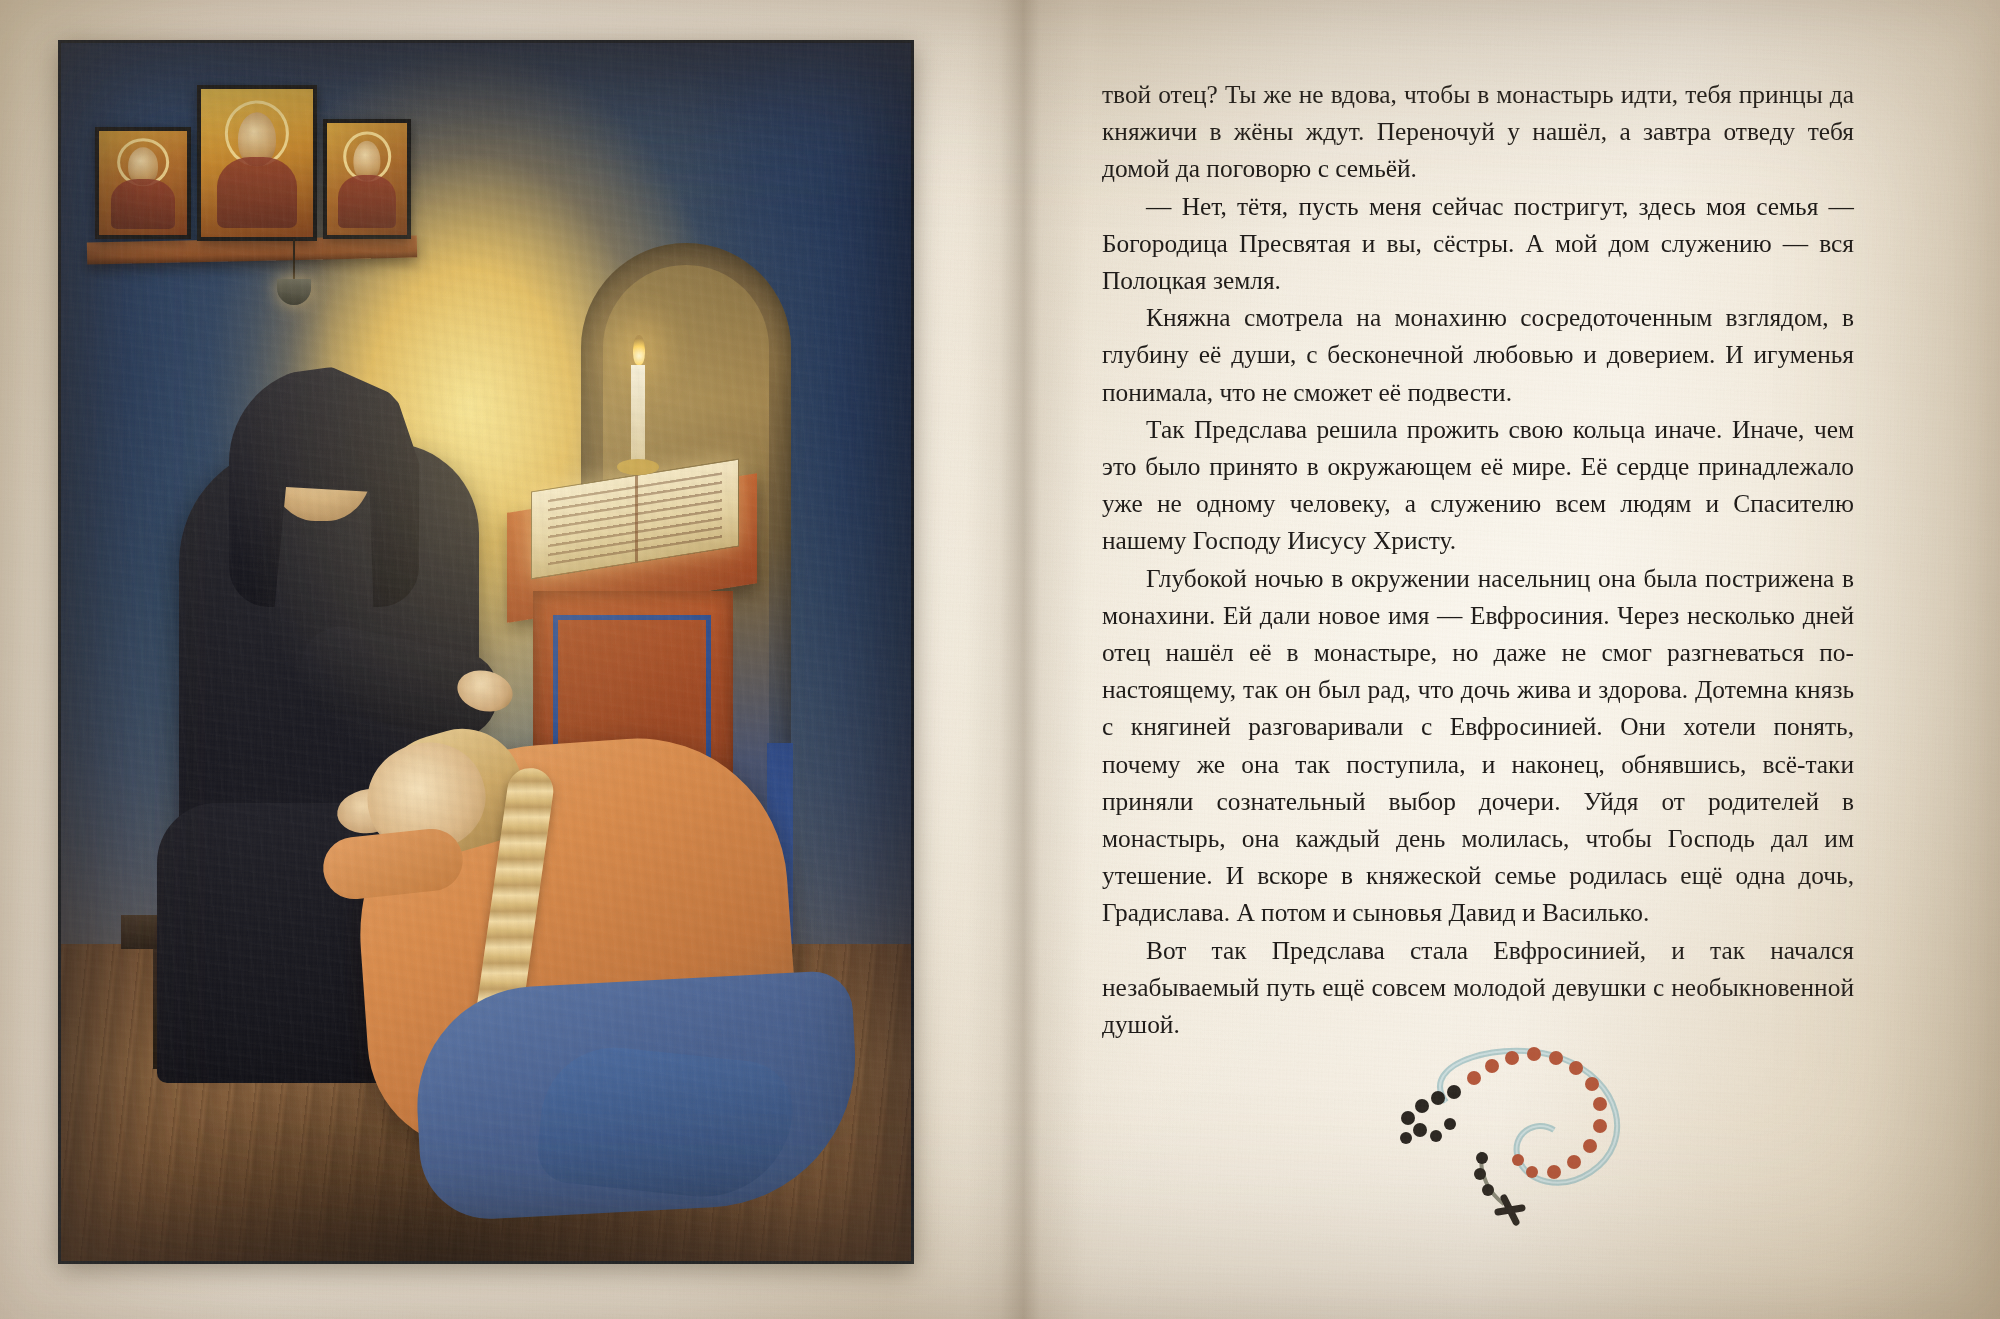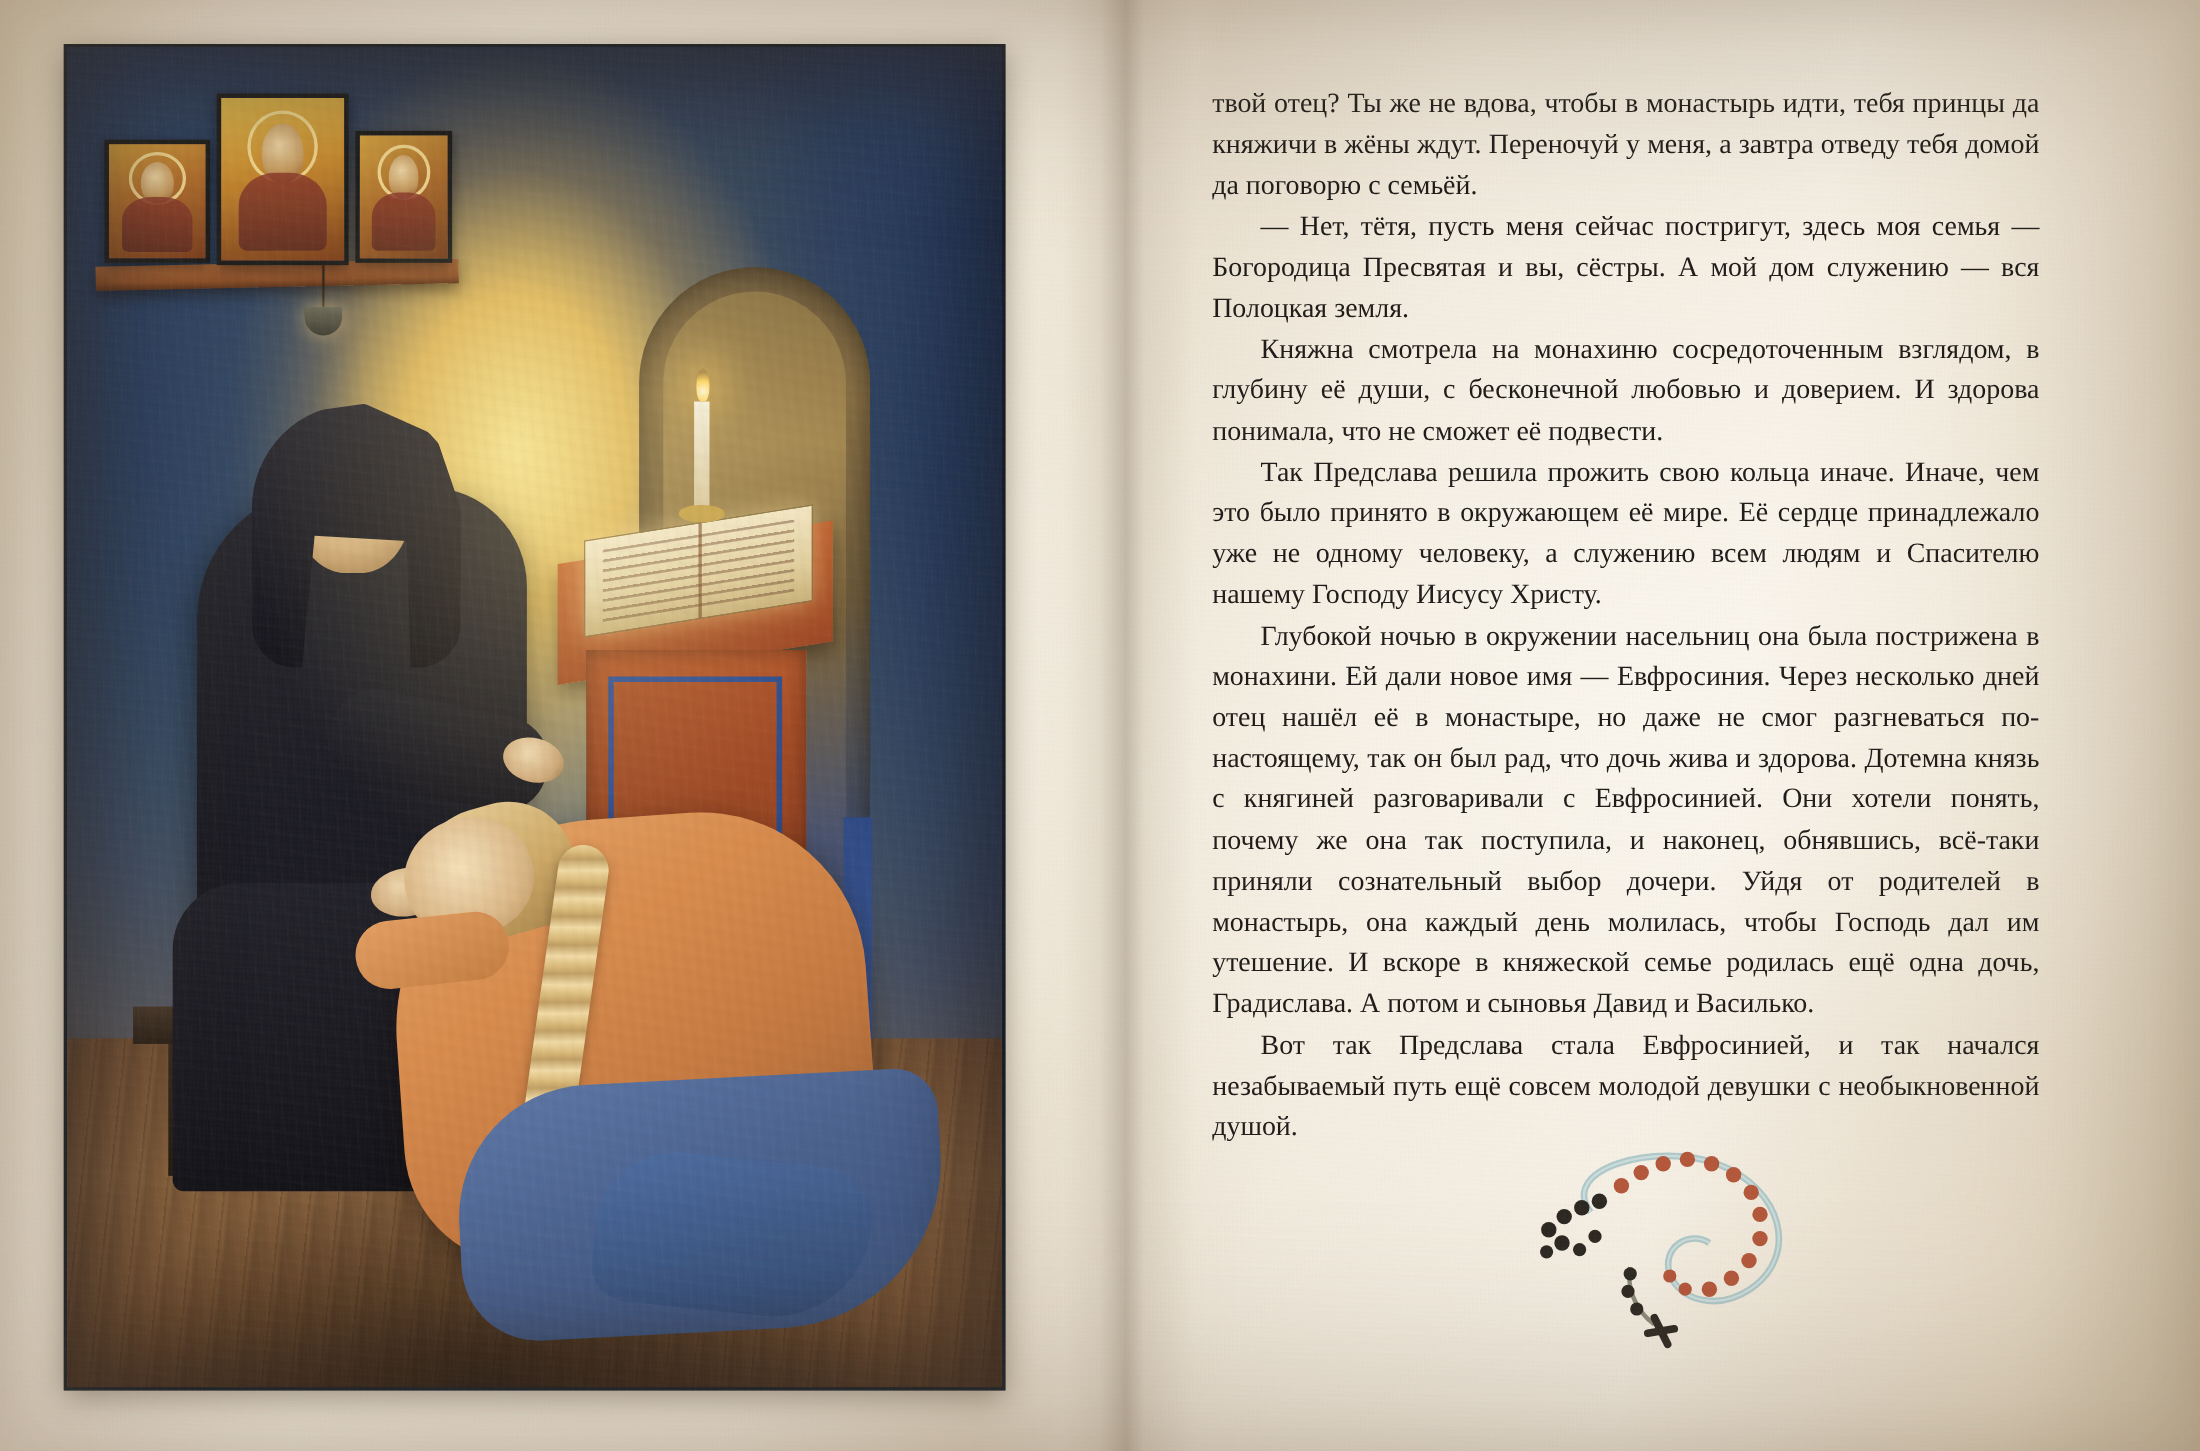--- a/index.html
+++ b/index.html
@@ -562,23 +562,23 @@
 
         <div class="illo-glow"></div>
         <div class="illo-texture"></div>
         <div class="illo-vignette"></div>
       </div>
     </div>
   </div>
 
   <div class="right-page">
     <div class="text-col">
-      <p>твой отец? Ты же не вдова, чтобы в монастырь идти, тебя принцы да княжичи в жёны ждут. Переночуй у меня, а завтра отведу тебя домой да поговорю с семьёй.</p>
+      <p>твой отец? Ты же не вдова, чтобы в монастырь идти, тебя принцы да княжичи в жёны ждут. Переночуй у нашёл, а завтра отведу тебя домой да поговорю с семьёй.</p>
       <p class="indent">— Нет, тётя, пусть меня сейчас постригут, здесь моя семья — Богородица Пресвятая и вы, сёстры. А мой дом служению — вся Полоцкая земля.</p>
-      <p class="indent">Княжна смотрела на монахиню сосредоточенным взглядом, в глубину её души, с бесконечной любовью и доверием. И здорова понимала, что не сможет её подвести.</p>
+      <p class="indent">Княжна смотрела на монахиню сосредоточенным взглядом, в глубину её души, с бесконечной любовью и доверием. И игуменья понимала, что не сможет её подвести.</p>
       <p class="indent">Так Предслава решила прожить свою кольца иначе. Иначе, чем это было принято в окружающем её мире. Её сердце принадлежало уже не одному человеку, а служению всем людям и Спасителю нашему Господу Иисусу Христу.</p>
       <p class="indent">Глубокой ночью в окружении насельниц она была пострижена в монахини. Ей дали новое имя — Евфросиния. Через несколько дней отец нашёл её в монастыре, но даже не смог разгневаться по-настоящему, так он был рад, что дочь жива и здорова. Дотемна князь с княгиней разговаривали с Евфросинией. Они хотели понять, почему же она так поступила, и наконец, обнявшись, всё-таки приняли сознательный выбор дочери. Уйдя от родителей в монастырь, она каждый день молилась, чтобы Господь дал им утешение. И вскоре в княжеской семье родилась ещё одна дочь, Градислава. А потом и сыновья Давид и Василько.</p>
       <p class="indent">Вот так Предслава стала Евфросинией, и так начался незабываемый путь ещё совсем молодой девушки с необыкновенной душой.</p>
     </div>
 
     <div class="rosary">
       <svg width="310" height="200" viewBox="0 0 310 200" aria-hidden="true">
 
         <path d="M60,70 C30,30 120,6 175,26 C235,48 250,110 205,140 C175,160 140,150 132,126 C124,102 150,86 168,98" fill="none" stroke="#9ec0c4" stroke-width="6" opacity="0.8"></path>
         <path d="M60,70 C30,30 120,6 175,26 C235,48 250,110 205,140 C175,160 140,150 132,126 C124,102 150,86 168,98" fill="none" stroke="#cfe0e1" stroke-width="2" opacity="0.9"></path>

